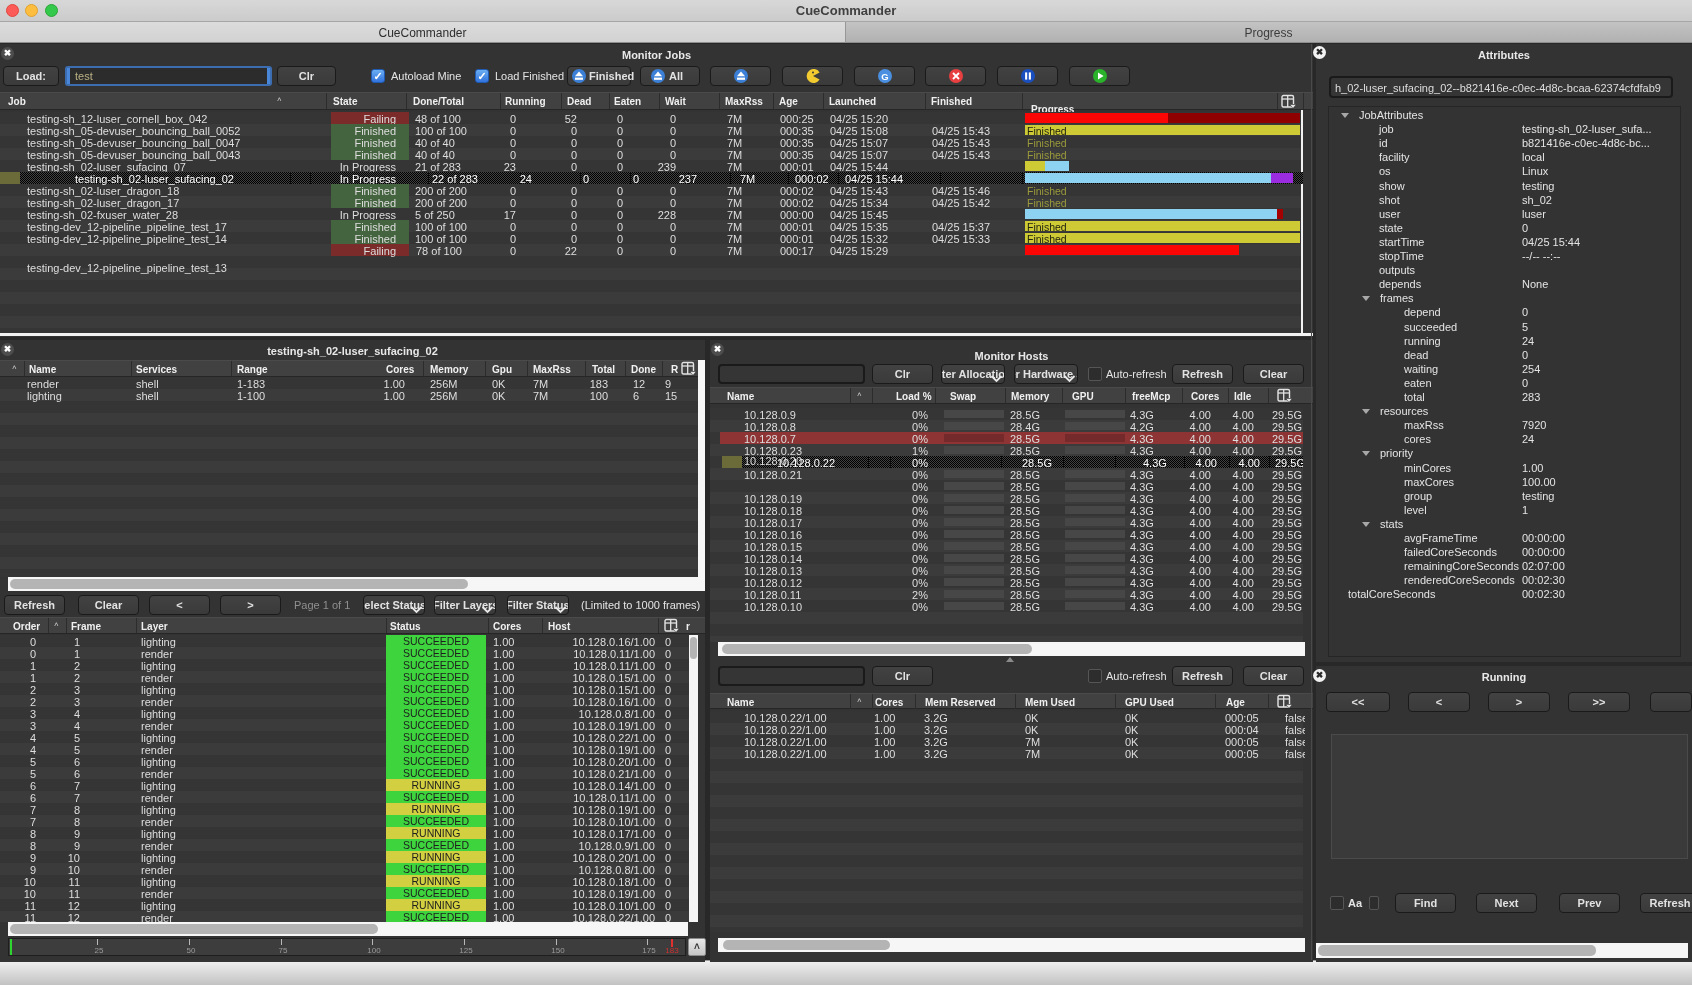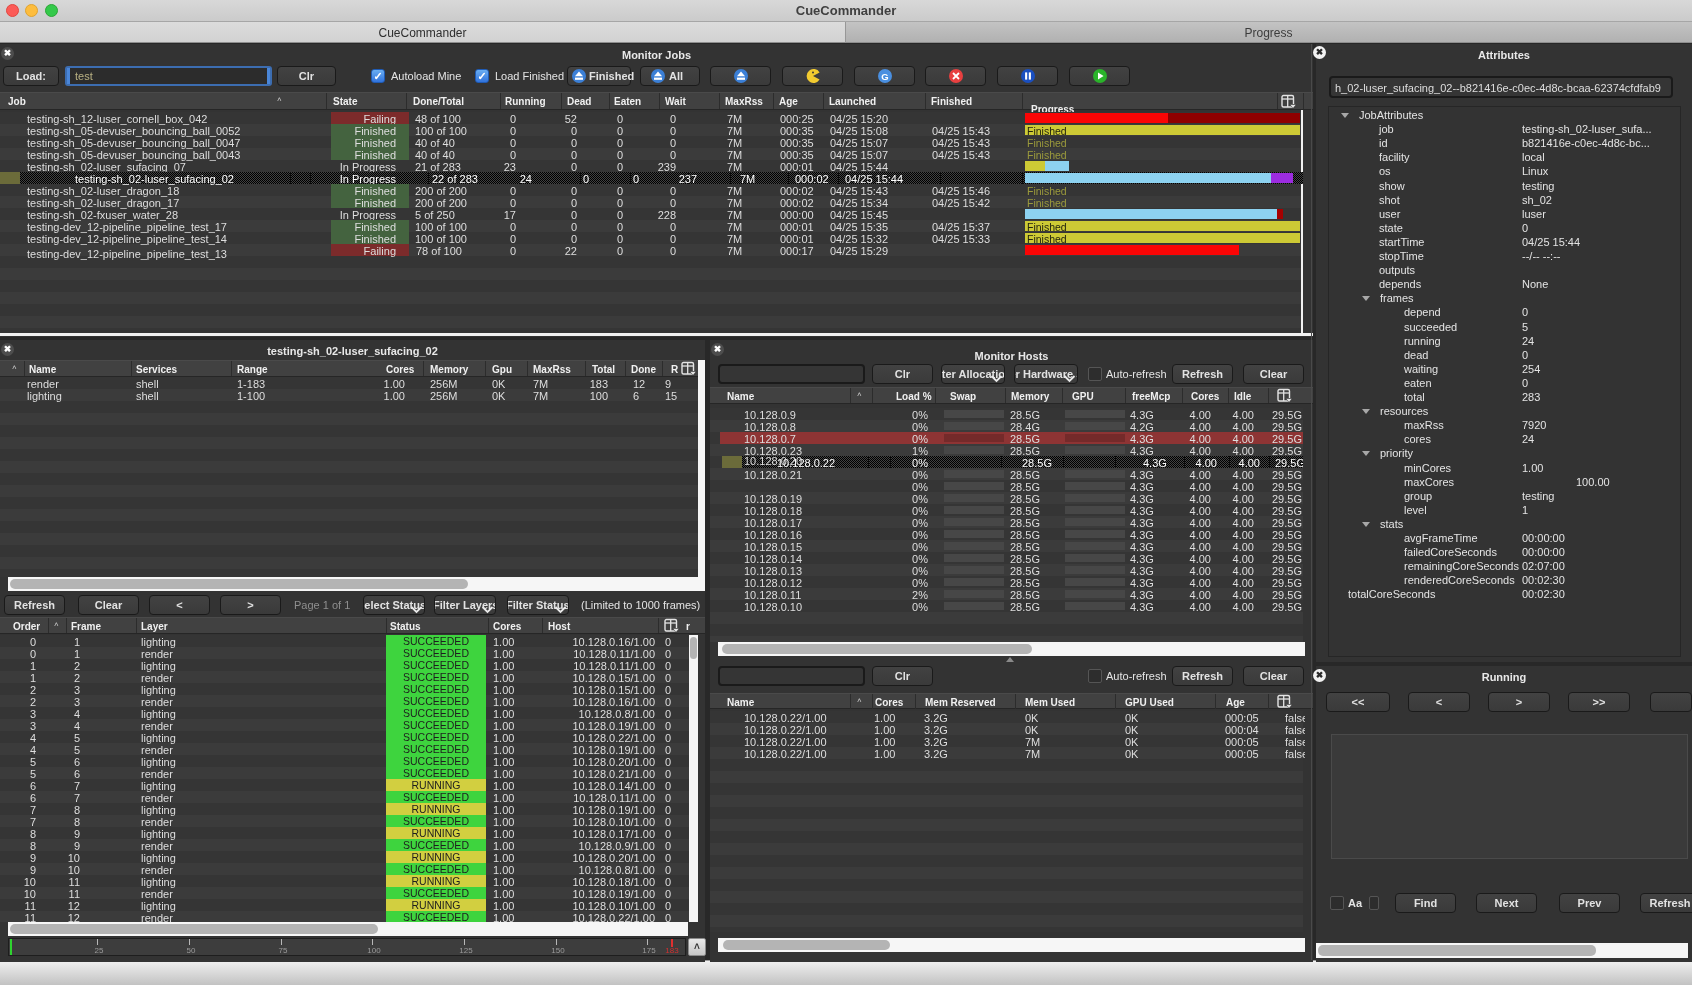--- a/index.html
+++ b/index.html
@@ -287,21 +287,21 @@
 <div class="cr" style="left:577px;top:233px">0</div>
 <div class="cr" style="left:623px;top:233px">0</div>
 <div class="cr" style="left:676px;top:233px">0</div>
 <div class="c" style="left:727px;top:233px">7M</div>
 <div class="c" style="left:780px;top:233px">000:01</div>
 <div class="c" style="left:830px;top:233px">04/25 15:32</div>
 <div class="c" style="left:932px;top:233px">04/25 15:33</div>
 <div class="a" style="left:1025px;top:233px;width:275px;height:10px;background:#cdca35"></div>
 <div class="a" style="left:1027px;top:233px;font-size:10.5px;color:#23250e">Finished</div>
 <div class="a" style="left:331px;top:244px;width:78px;height:12px;background:#7c2b2b"></div>
-<div class="c" style="left:27px;top:248px">testing-dev_12-pipeline_pipeline_test_13</div>
+<div class="c" style="left:27px;top:262px">testing-dev_12-pipeline_pipeline_test_13</div>
 <div class="cr" style="left:396px;top:245px">Failing</div>
 <div class="c" style="left:416px;top:245px">78 of 100</div>
 <div class="cr" style="left:516px;top:245px">0</div>
 <div class="cr" style="left:577px;top:245px">22</div>
 <div class="cr" style="left:623px;top:245px">0</div>
 <div class="cr" style="left:676px;top:245px">0</div>
 <div class="c" style="left:727px;top:245px">7M</div>
 <div class="c" style="left:780px;top:245px">000:17</div>
 <div class="c" style="left:830px;top:245px">04/25 15:29</div>
 <div class="a" style="left:1025px;top:245px;width:214px;height:10px;background:#fb0505"></div>
@@ -924,21 +924,21 @@
 <div class="lbl" style="left:1380px;top:405.1px">resources</div>
 <div class="lbl" style="left:1404px;top:419.2px">maxRss</div>
 <div class="lbl" style="left:1522px;top:419.2px">7920</div>
 <div class="lbl" style="left:1404px;top:433.3px">cores</div>
 <div class="lbl" style="left:1522px;top:433.3px">24</div>
 <div class="tri" style="left:1362px;top:451.4px"></div>
 <div class="lbl" style="left:1380px;top:447.4px">priority</div>
 <div class="lbl" style="left:1404px;top:461.5px">minCores</div>
 <div class="lbl" style="left:1522px;top:461.5px">1.00</div>
 <div class="lbl" style="left:1404px;top:475.6px">maxCores</div>
-<div class="lbl" style="left:1576px;top:475.6px">100.00</div>
+<div class="lbl" style="left:1522px;top:475.6px">100.00</div>
 <div class="lbl" style="left:1404px;top:489.7px">group</div>
 <div class="lbl" style="left:1522px;top:489.7px">testing</div>
 <div class="lbl" style="left:1404px;top:503.8px">level</div>
 <div class="lbl" style="left:1522px;top:503.8px">1</div>
 <div class="tri" style="left:1362px;top:521.9px"></div>
 <div class="lbl" style="left:1380px;top:517.9px">stats</div>
 <div class="lbl" style="left:1404px;top:532.0px">avgFrameTime</div>
 <div class="lbl" style="left:1522px;top:532.0px">00:00:00</div>
 <div class="lbl" style="left:1404px;top:546.1px">failedCoreSeconds</div>
 <div class="lbl" style="left:1522px;top:546.1px">00:00:00</div>

